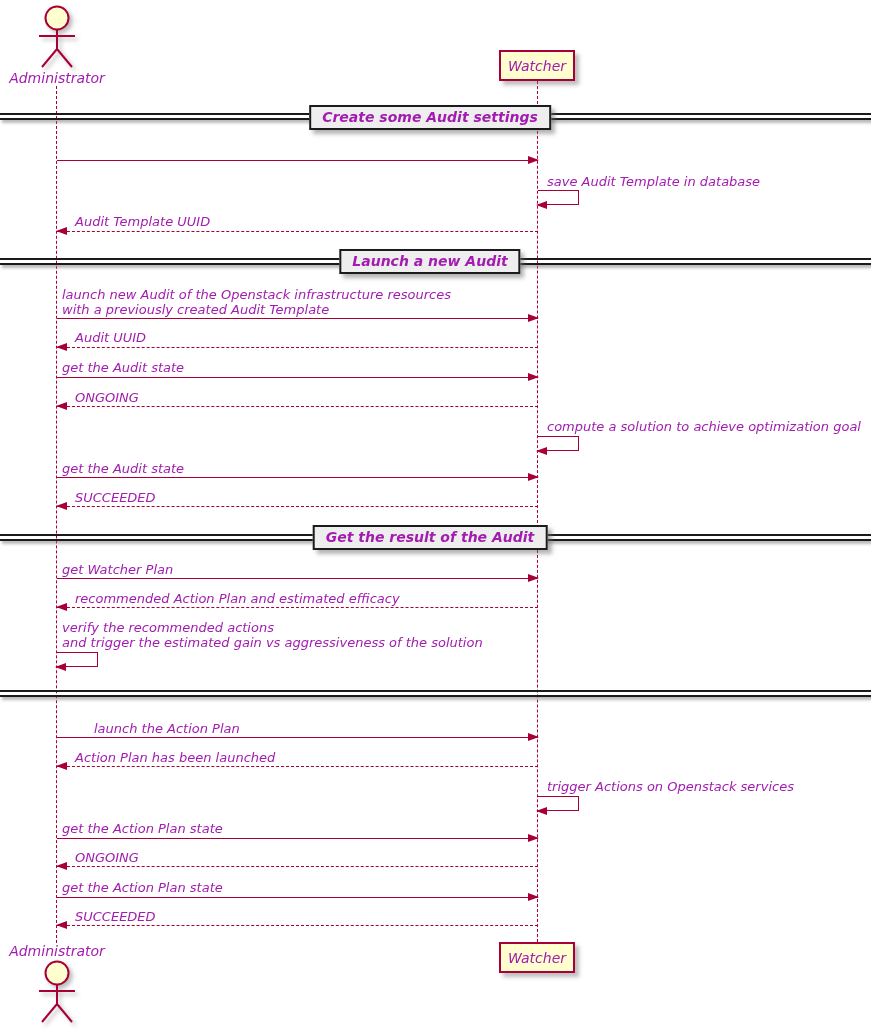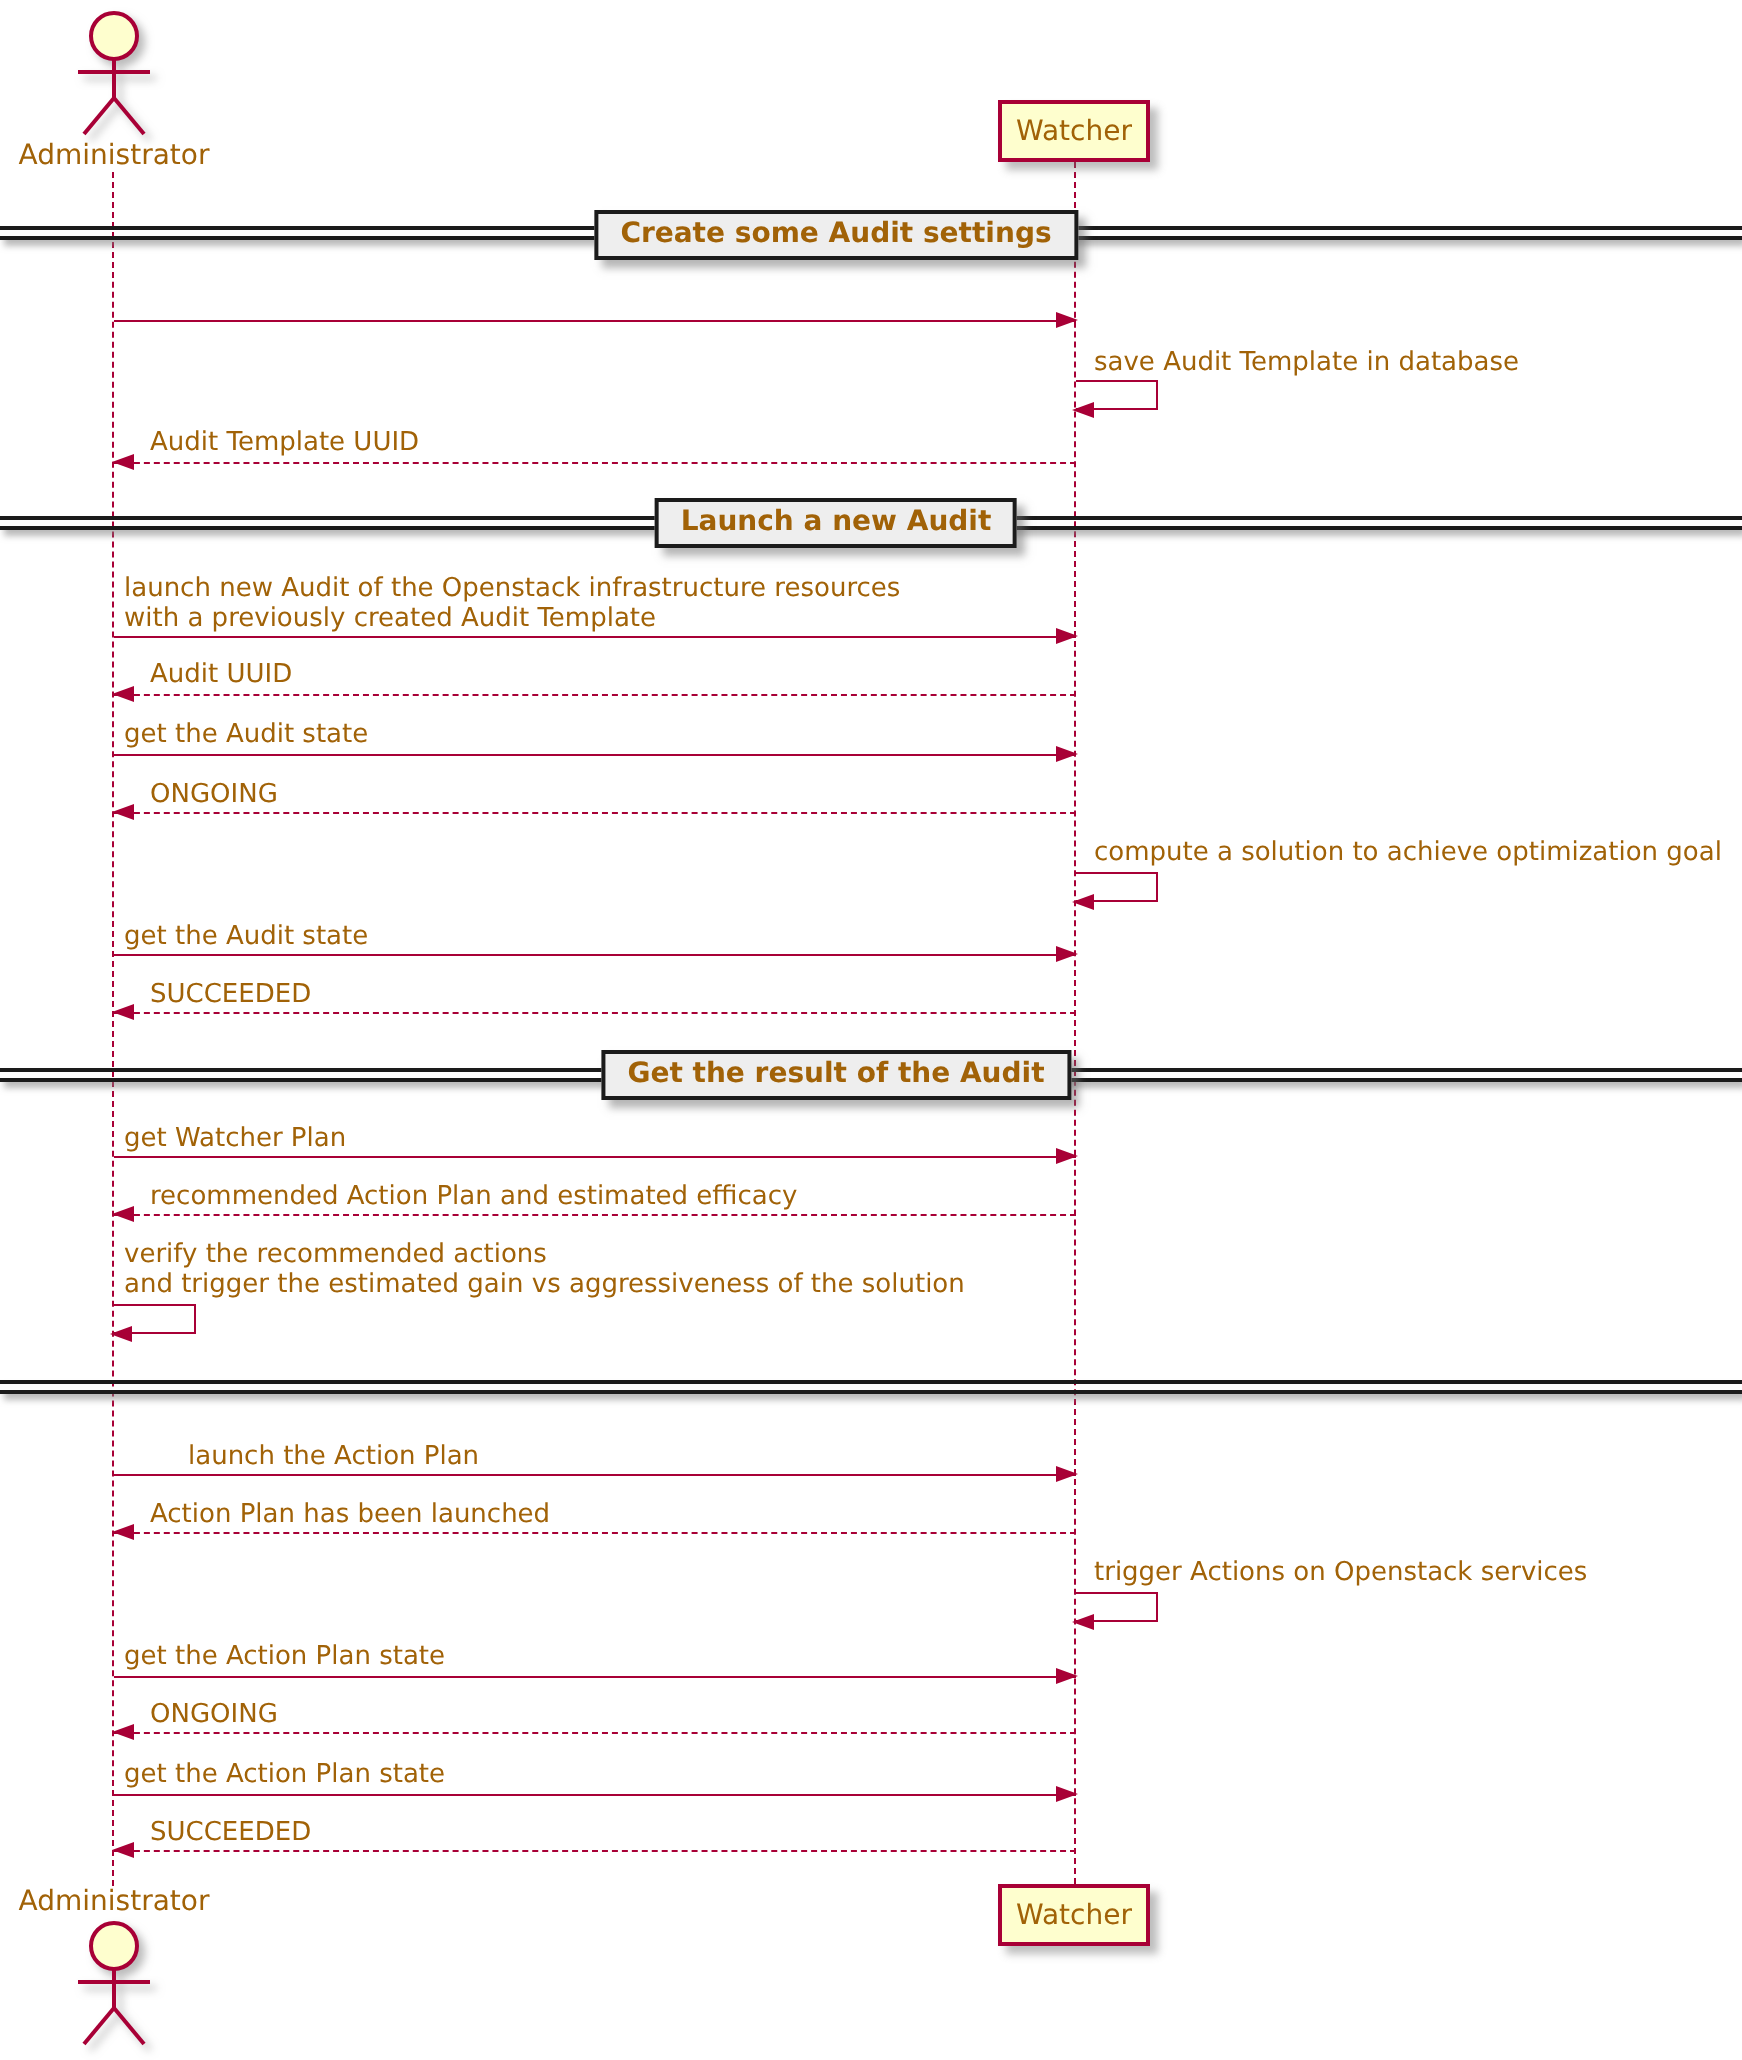--- a/index.html
+++ b/index.html
@@ -1,19 +1,20 @@
 <!DOCTYPE html>
 <html><head>
 <meta charset="utf-8">
 <style>
   html,body { margin:0; padding:0; background:#ffffff; }
   .diagram {
     position:relative; width:871px; height:1030px; overflow:hidden;
-    font-family:"DejaVu Sans", sans-serif; font-size:13px; color:#a16207;
+    font-family:"DejaVu Sans", sans-serif; font-size:13px; color:#a21caf;
     background:#fff;
+    font-style:italic;
   }
   
   .lifeline { position:absolute; width:0; border-left:1px dashed #A80036; }
   
   .participant {
     position:absolute; width:72px; height:27px;
     background:#FEFECE; border:2px solid #A80036;
     box-shadow:4px 4px 4px rgba(110,110,110,.45);
     display:flex; align-items:center; justify-content:center;
     font-size:14px;
@@ -21,21 +22,21 @@
   
   .actor-label { position:absolute; width:110px; text-align:center; font-size:14px; white-space:nowrap; }
   .actor-figure { position:absolute; filter:drop-shadow(3px 3px 2px rgba(120,120,120,.5)); }
   
   .divider-lines {
     position:absolute; left:0; width:871px; height:3px;
     border-top:2px solid #1b1b1b; border-bottom:2px solid #1b1b1b;
     box-shadow:2px 3px 3px rgba(130,130,130,.55);
   }
   .divider-box {
-    position:absolute; left:418px; transform:translateX(-50%);
+    position:absolute; left:430px; transform:translateX(-50%);
     background:#EEEEEE; border:2px solid #1b1b1b;
     padding:2px 11px; font-weight:bold; font-size:14px; line-height:17px;
     white-space:nowrap; box-shadow:4px 4px 4px rgba(110,110,110,.5);
   }
   
   .msg-text { position:absolute; white-space:nowrap; line-height:15px; }
   .arrow { position:absolute; left:57px; width:481px; height:0; border-top:1px solid #A80036; }
   .arrow.dashed { border-top-style:dashed; }
   .ah { position:absolute; width:0; height:0; }
   .ah.right { right:-1px; top:-5px; border-left:11px solid #A80036; border-top:4px solid transparent; border-bottom:4px solid transparent; }

